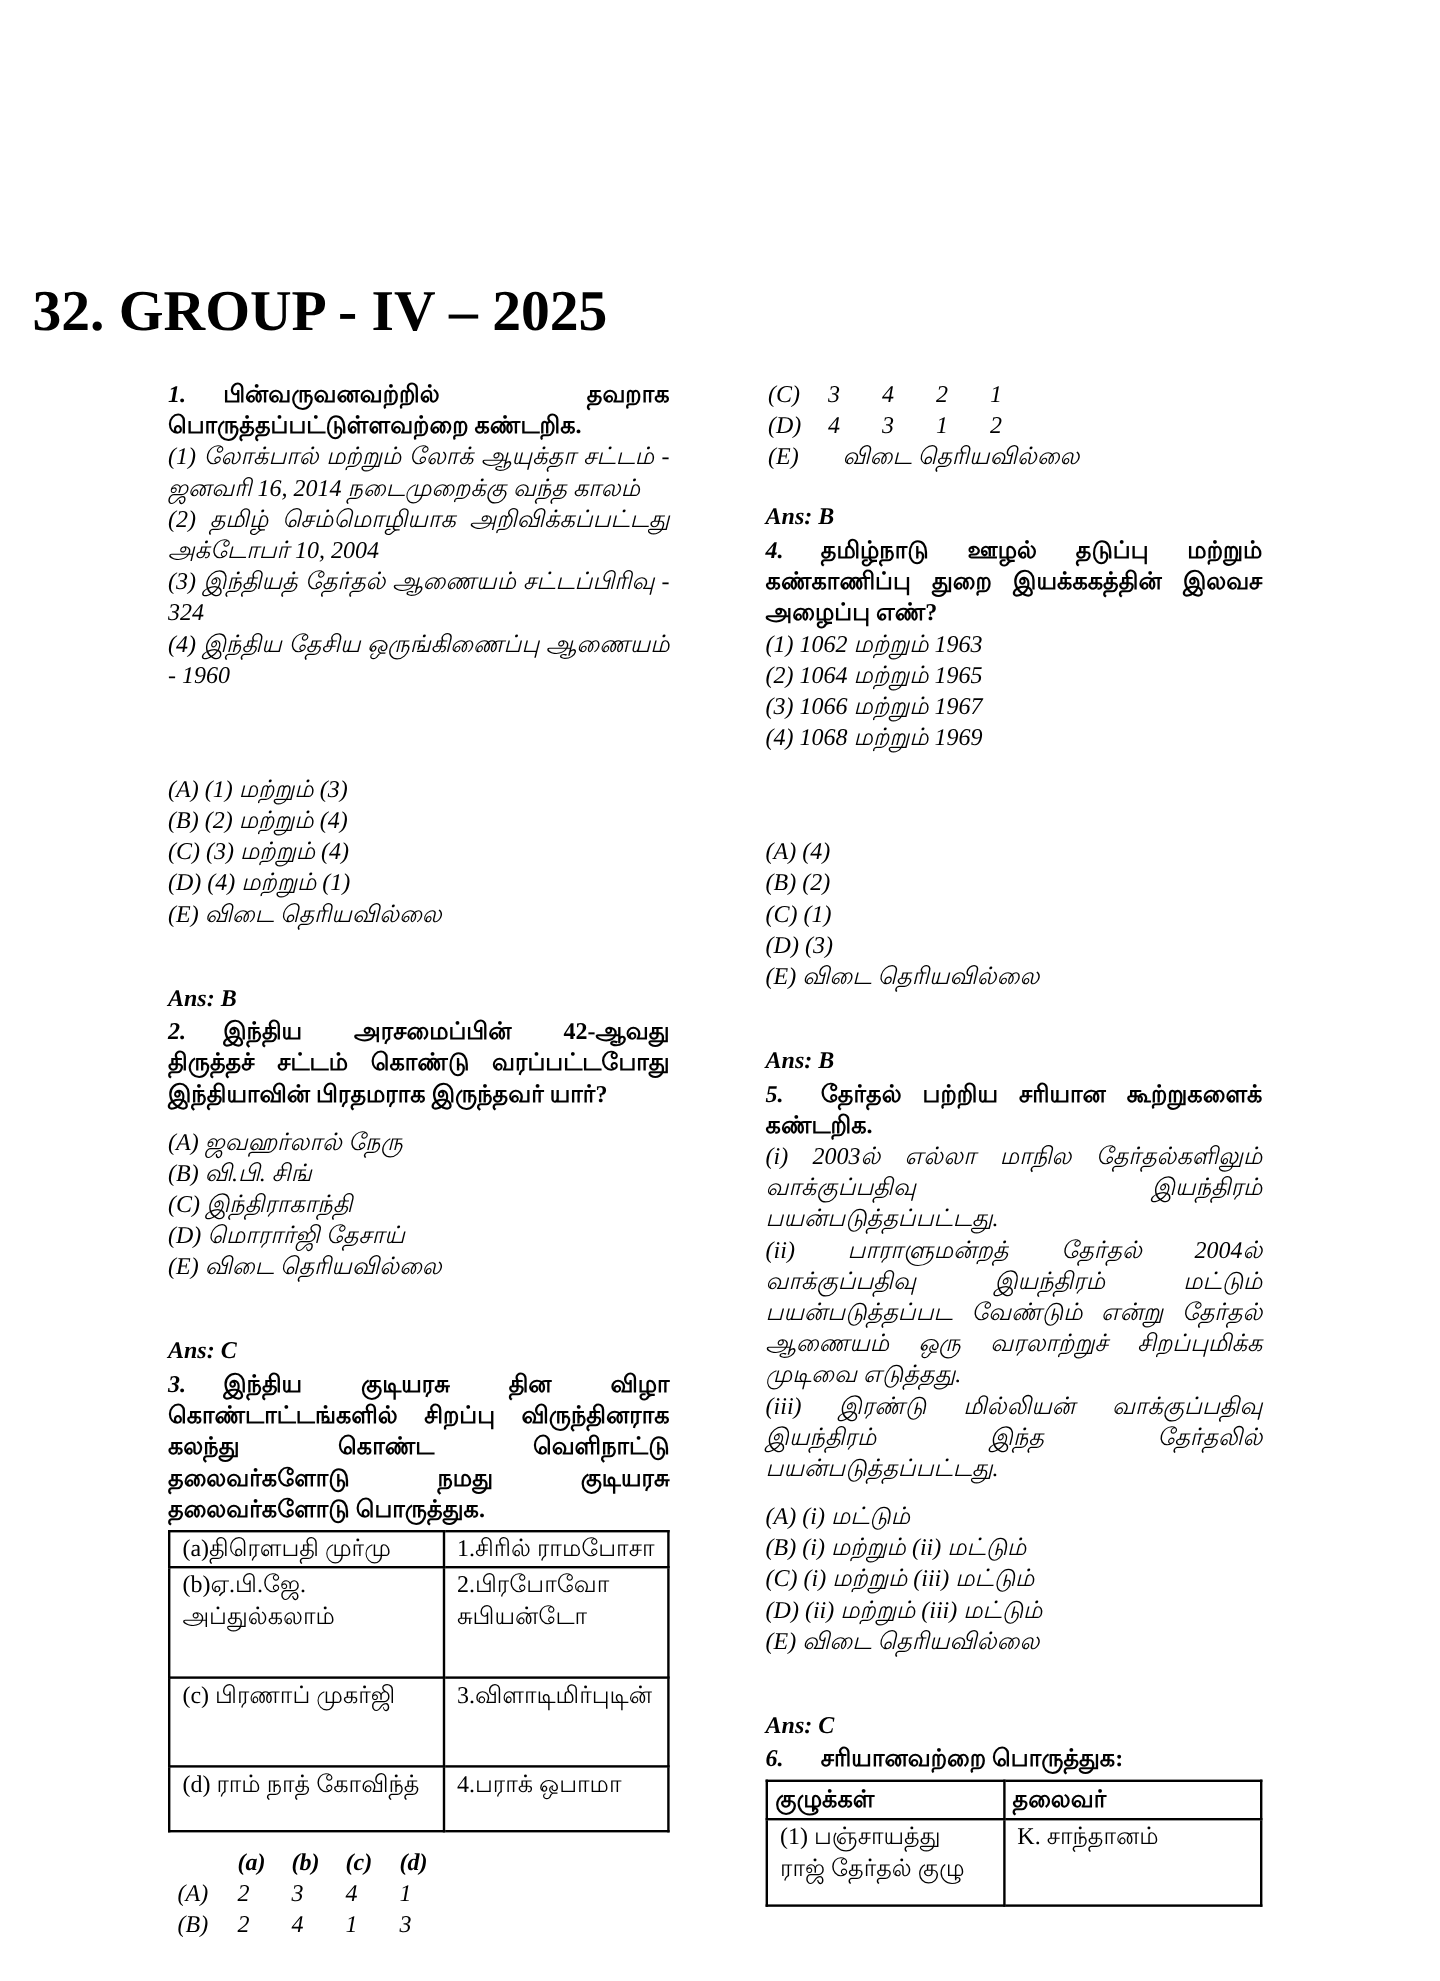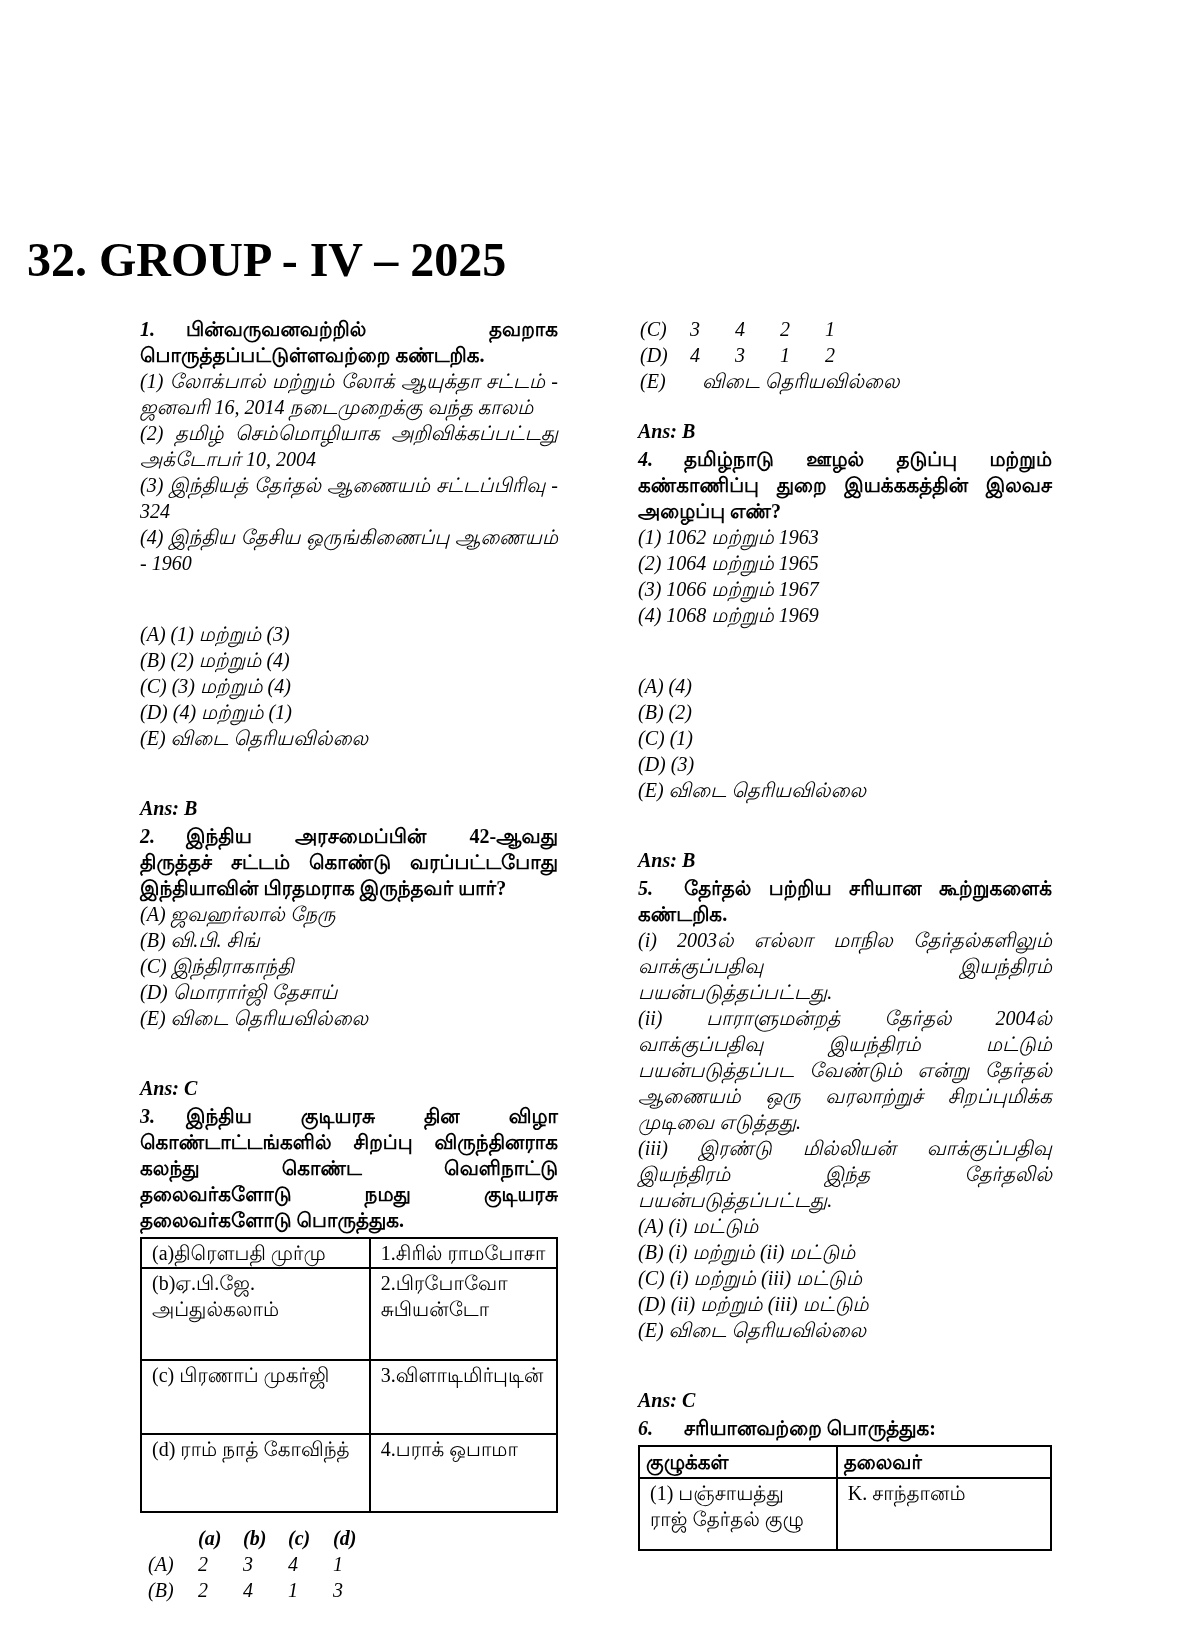--- a/index.html
+++ b/index.html
@@ -21,34 +21,34 @@
   .col  { width: 418px; flex: 0 0 auto; }
   .col.right { width: 414px; }
 
   p { margin: 0; font-size: 20px; line-height: 26px; }
 
   .qh { font-weight: 700; text-align: justify; }
   .qh .qnum { display: inline-block; min-width: 46px; font-style: italic; }
   .just { text-align: justify; }
   .it  { font-style: italic; }
   .opt { font-style: italic; }
-  .opts  { margin-top: 45px; }
-  .opts0 { margin-top: 0; }
+  .opts  { margin-top: 69px; }
+  .opts0 { margin-top: 14px; }
   .ans { margin-top: 44px; margin-bottom: 2px; font-weight: 700; font-style: italic; }
   .ans-top { margin-top: 24px; }
 
   table.mtable { width: 100%; border-collapse: collapse; margin-top: 4px; }
   table.mtable td {
     border: 2px solid #000; padding: 1px 10px;
     font-size: 20px; line-height: 26px; vertical-align: top; text-align: left;
   }
   table.q3t td.c1 { width: 55%; }
   table.q3t tr.r2 { height: 92px; }
   table.q3t tr.r3 { height: 74px; }
-  table.q3t tr.r4 { height: 78px; }
+  table.q3t tr.r4 { height: 54px; }
   table.q6t td.c1 { width: 48%; }
   table.q6t tr.hd td { font-weight: 700; padding: 2px 6px; }
   table.q6t tr.r1 { height: 72px; }
 
   .matrix { margin-top: 12px; padding-left: 8px; font-style: italic; font-size: 20px; line-height: 26px; }
   .matrix.flush { padding-left: 2px; margin-top: 0; }
   .mrow { display: flex; }
   .mcell { display: inline-block; width: 45px; }
   .mletter { width: 50px; }
   .mhead { font-weight: 700; }

